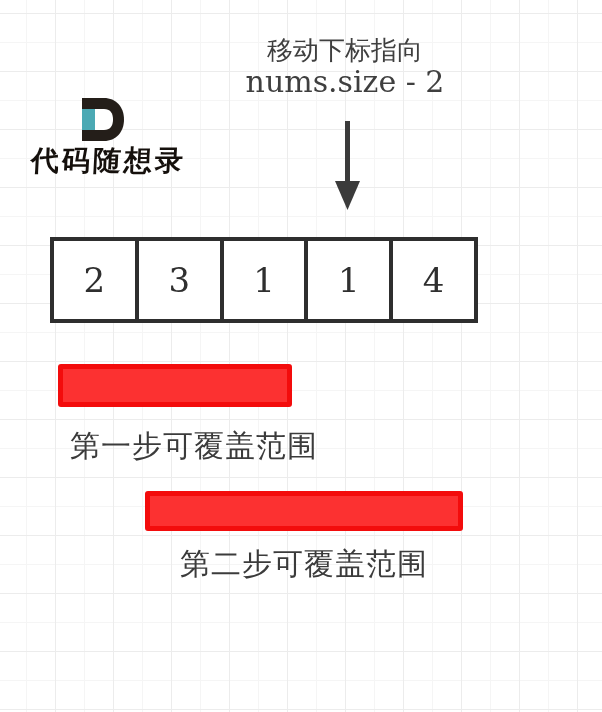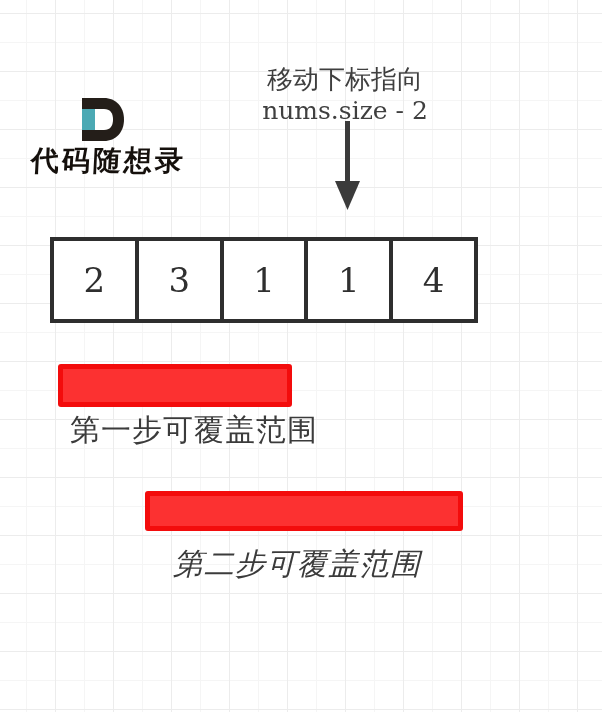--- a/index.html
+++ b/index.html
@@ -19,24 +19,23 @@
   }
   .abs { position: absolute; }
 
   
   .heading {
     left: 345px; top: 34px;
     transform: translateX(-50%);
     text-align: center;
     color: #3f3f3f;
     white-space: nowrap;
-    margin-top: 29px;
   }
   .heading .l1 { font-size: 26px; line-height: 32px; }
-  .heading .l2 { font-size: 25px; line-height: 31px; }
+  .heading .l2 { font-size: 30px; line-height: 31px; }
 
   
   .logo-d { left: 82px; top: 98px; width: 42px; height: 43px; }
   .logo-title {
     left: 31px; top: 142px;
     font-size: 28px; font-weight: 900;
     letter-spacing: 3px;
     color: #15100c;
     white-space: nowrap;
     transform: skewX(-3deg);
@@ -68,22 +67,22 @@
     border: 5px solid #f30c0c;
     border-radius: 3px;
   }
   .bar1 { left: 58px;  top: 364px; width: 234px; height: 43px; }
   .bar2 { left: 145px; top: 491px; width: 318px; height: 40px; }
 
   .cov-label {
     font-size: 30px; color: #3b3b3b; white-space: nowrap;
     letter-spacing: 1px;
   }
-  .cov1 { left: 70px;  top: 410px; }
-  .cov2 { left: 173px; top: 544px; font-style: italic; }
+  .cov1 { left: 70px;  top: 426px; }
+  .cov2 { left: 180px; top: 544px; }
 
   
   .note {
     left: 339px; top: 589px;
     transform: translateX(-50%);
     text-align: center;
     color: #fa4a4a;
     font-size: 27px; line-height: 37px;
     white-space: nowrap;
   }

